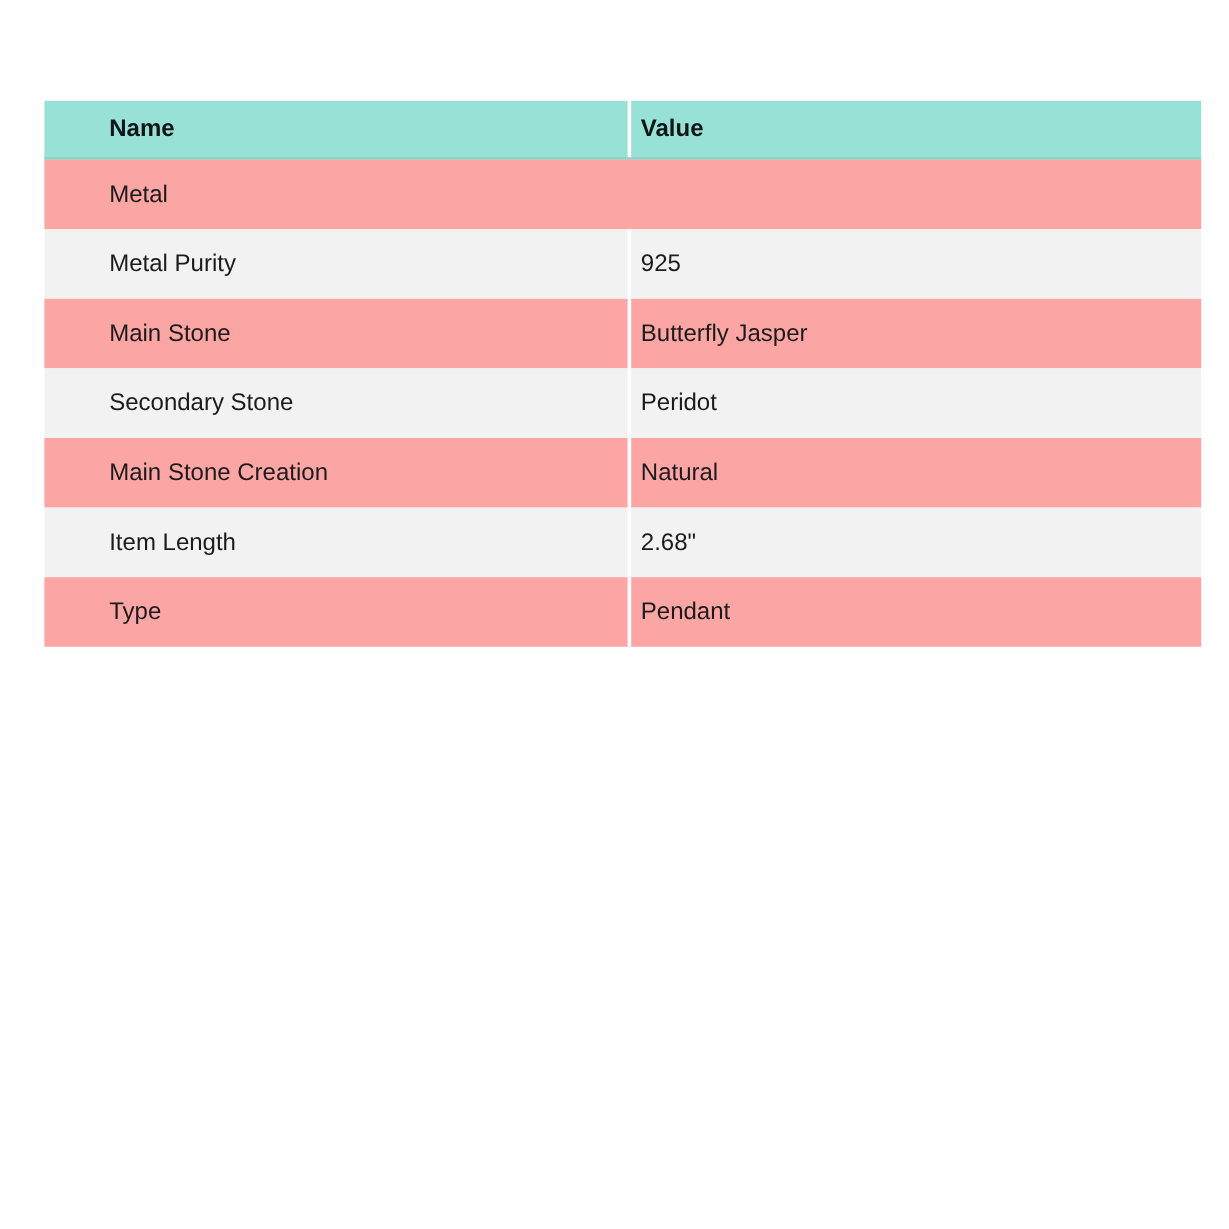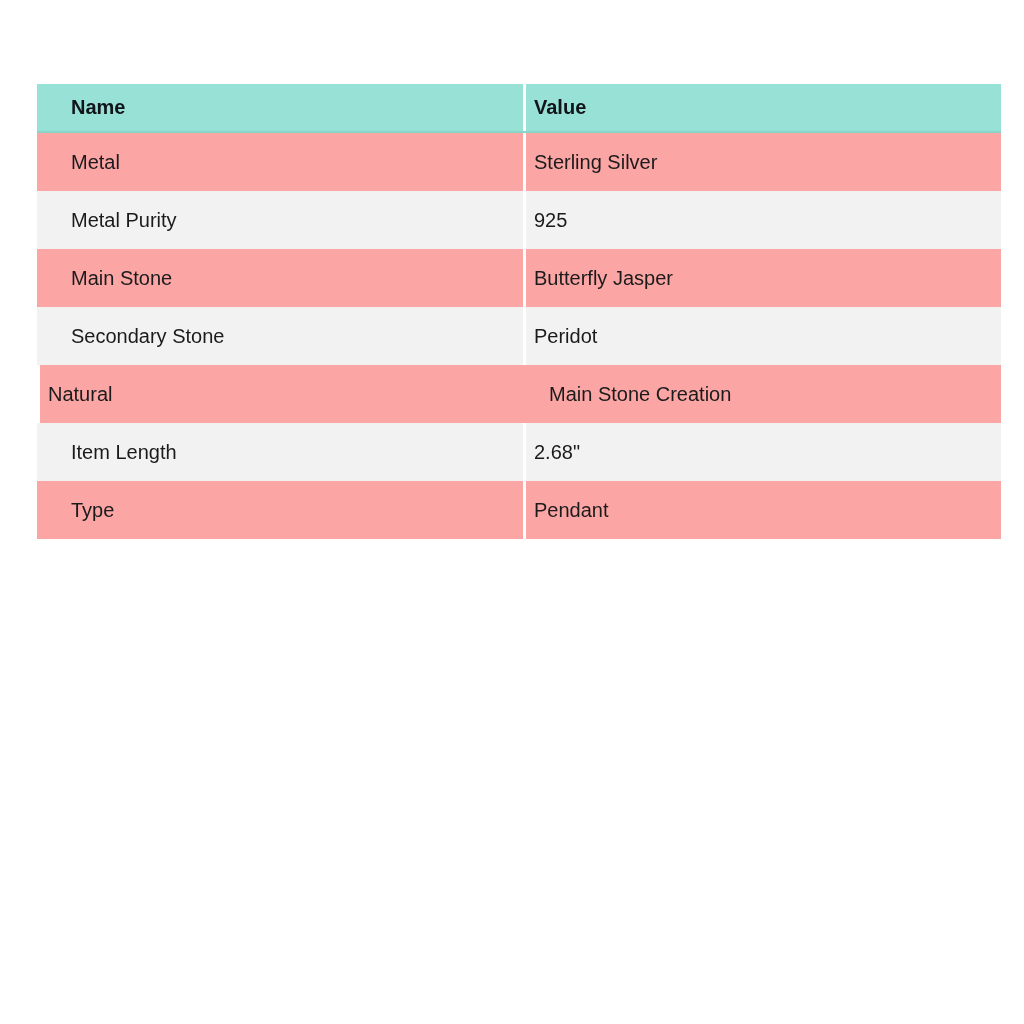--- a/index.html
+++ b/index.html
@@ -35,21 +35,21 @@
     display: flex;
     align-items: center;
     box-sizing: border-box;
     font-size: 20px;
     color: var(--text, #1b1b1b);
     white-space: nowrap;
     overflow: hidden;
   }
   .t-cell.c-name {
     width: 486px;
-    padding-left: 34px;
+    padding-left: 54px;
   }
   .t-cell.c-value {
     flex: 1;
     padding-left: 8px;
     border-left: 3px solid #ffffff;
   }
   .t-header .t-cell {
     font-weight: 700;
     color: var(--header-text, #111418);
   }
@@ -59,41 +59,40 @@
 
 <div class="spec-table">
 
   <div class="t-row t-header">
     <div class="t-cell c-name">Name</div>
     <div class="t-cell c-value">Value</div>
   </div>
 
   <div class="t-row">
     <div class="t-cell c-name">Metal</div>
-    <div class="t-cell c-value">Sterling Silver</div>
   </div>
 
   <div class="t-row stripe">
     <div class="t-cell c-name">Metal Purity</div>
     <div class="t-cell c-value">925</div>
   </div>
 
   <div class="t-row">
     <div class="t-cell c-name">Main Stone</div>
     <div class="t-cell c-value">Butterfly Jasper</div>
   </div>
 
   <div class="t-row stripe">
     <div class="t-cell c-name">Secondary Stone</div>
     <div class="t-cell c-value">Peridot</div>
   </div>
 
   <div class="t-row">
+    <div class="t-cell c-name">Main Stone Creation</div>
     <div class="t-cell c-value">Natural</div>
-    <div class="t-cell c-name">Main Stone Creation</div>
   </div>
 
   <div class="t-row stripe">
     <div class="t-cell c-name">Item Length</div>
     <div class="t-cell c-value">2.68"</div>
   </div>
 
   <div class="t-row">
     <div class="t-cell c-name">Type</div>
     <div class="t-cell c-value">Pendant</div>

